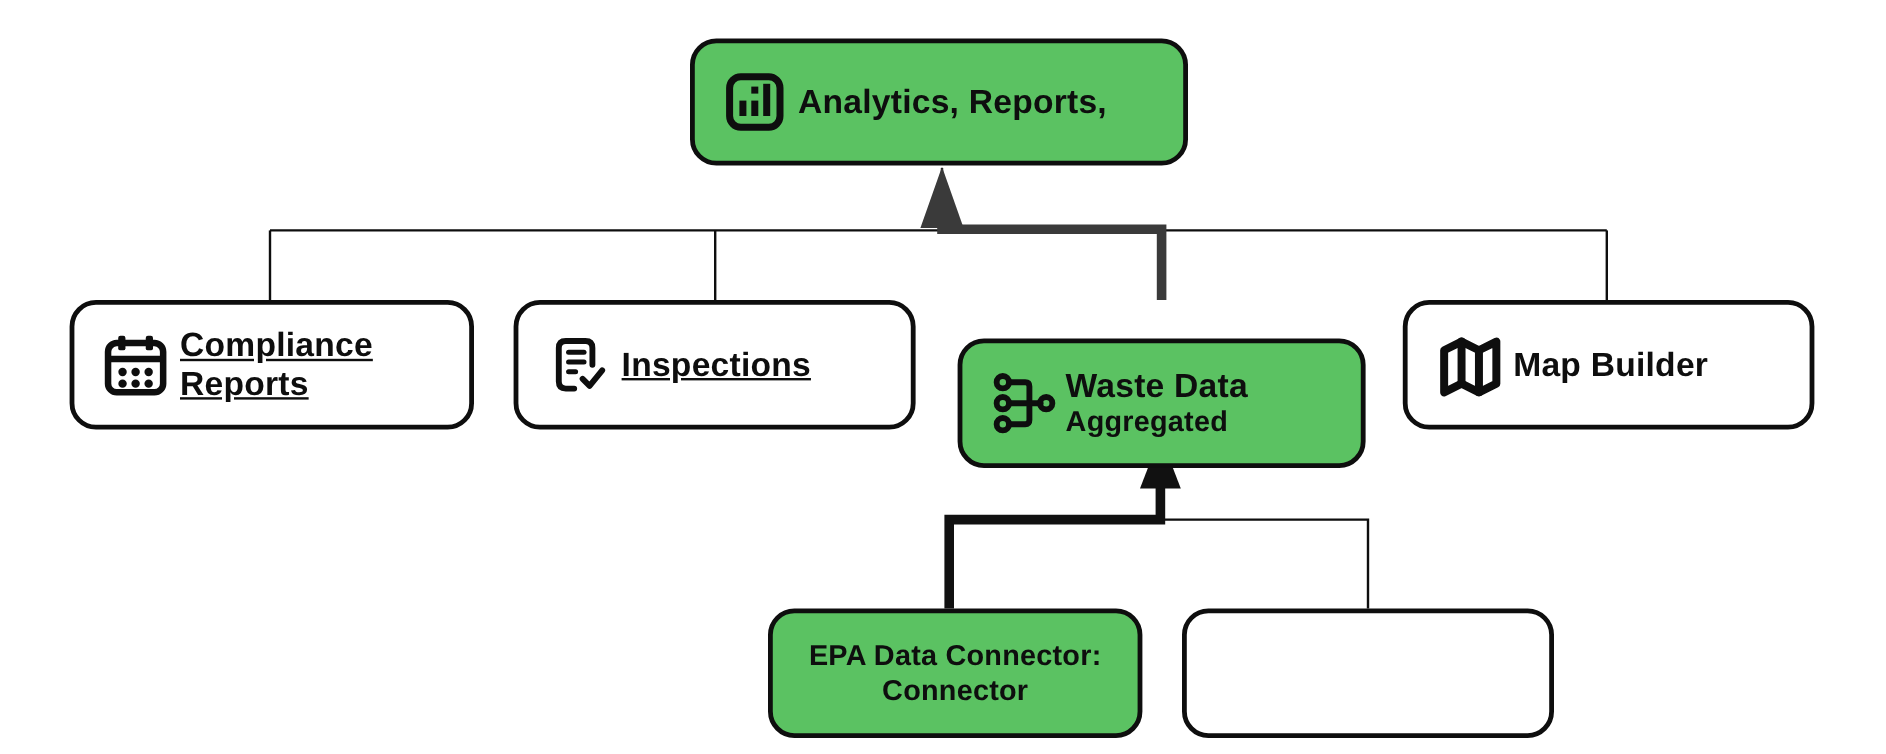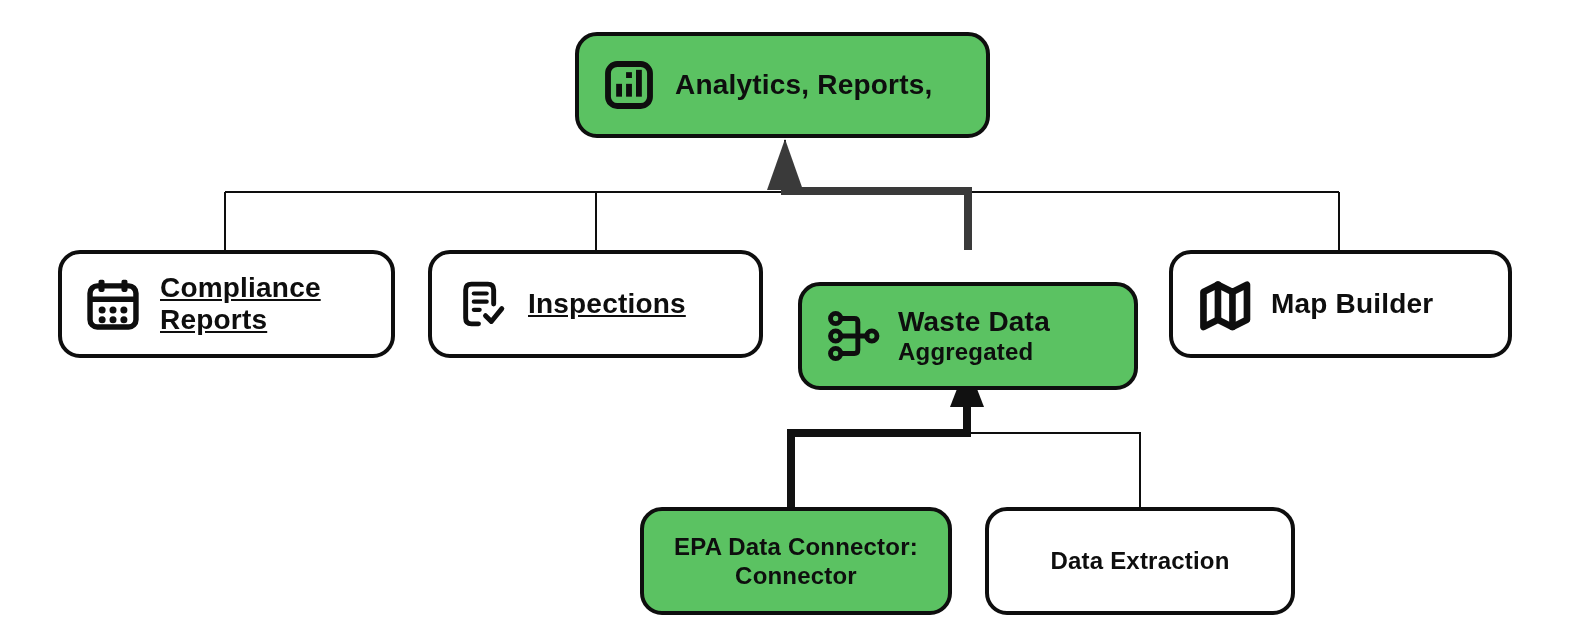--- a/index.html
+++ b/index.html
@@ -21,21 +21,21 @@
   svg.wires{position:absolute;left:0;top:0;z-index:0;}
   .edge-thin{stroke:var(--border);stroke-width:2;fill:none;}
   .edge-thick-top{stroke:var(--thick_top);stroke-width:8;fill:none;}
   .edge-thick-bottom{stroke:var(--thick_bottom);stroke-width:8;fill:none;}
   .arrow-top{fill:var(--thick_top);stroke:none;}
   .arrow-bottom{fill:var(--thick_bottom);stroke:none;}
 
   .node{
     position:absolute;z-index:1;box-sizing:border-box;
     background:#fff;border:4px solid var(--border);border-radius:22px;
-    display:flex;align-items:center;gap:18px;padding:0 22px;
+    display:flex;align-items:center;gap:8px;padding:0 22px;
   }
   .node.green{background:var(--green);}
   .node .icon{flex:0 0 auto;display:flex;align-items:center;justify-content:center;}
   .node .icon svg{display:block;}
   .label{font-weight:700;line-height:1.14;letter-spacing:.2px;white-space:nowrap;}
   .lbl-xl{font-size:28px;}
   .lbl-lg{font-size:28px;}
   .sub{font-weight:700;font-size:24px;letter-spacing:.2px;}
   .center-text{justify-content:center;text-align:center;padding:0 10px;}
   .lbl-md{font-size:24px;line-height:1.22;}
@@ -153,17 +153,16 @@
 
   <div class="node green center-text" id="n-epa">
     <span class="label lbl-md" style="width:100%;">
       <div>EPA Data Connector:</div>
       <div>Connector</div>
     </span>
   </div>
 
   <div class="node center-text" id="n-maple">
     <span class="label lbl-md" style="width:100%;">
-      <div>Data Extraction</div>
     </span>
   </div>
 
 </div>
 
 </body></html>

